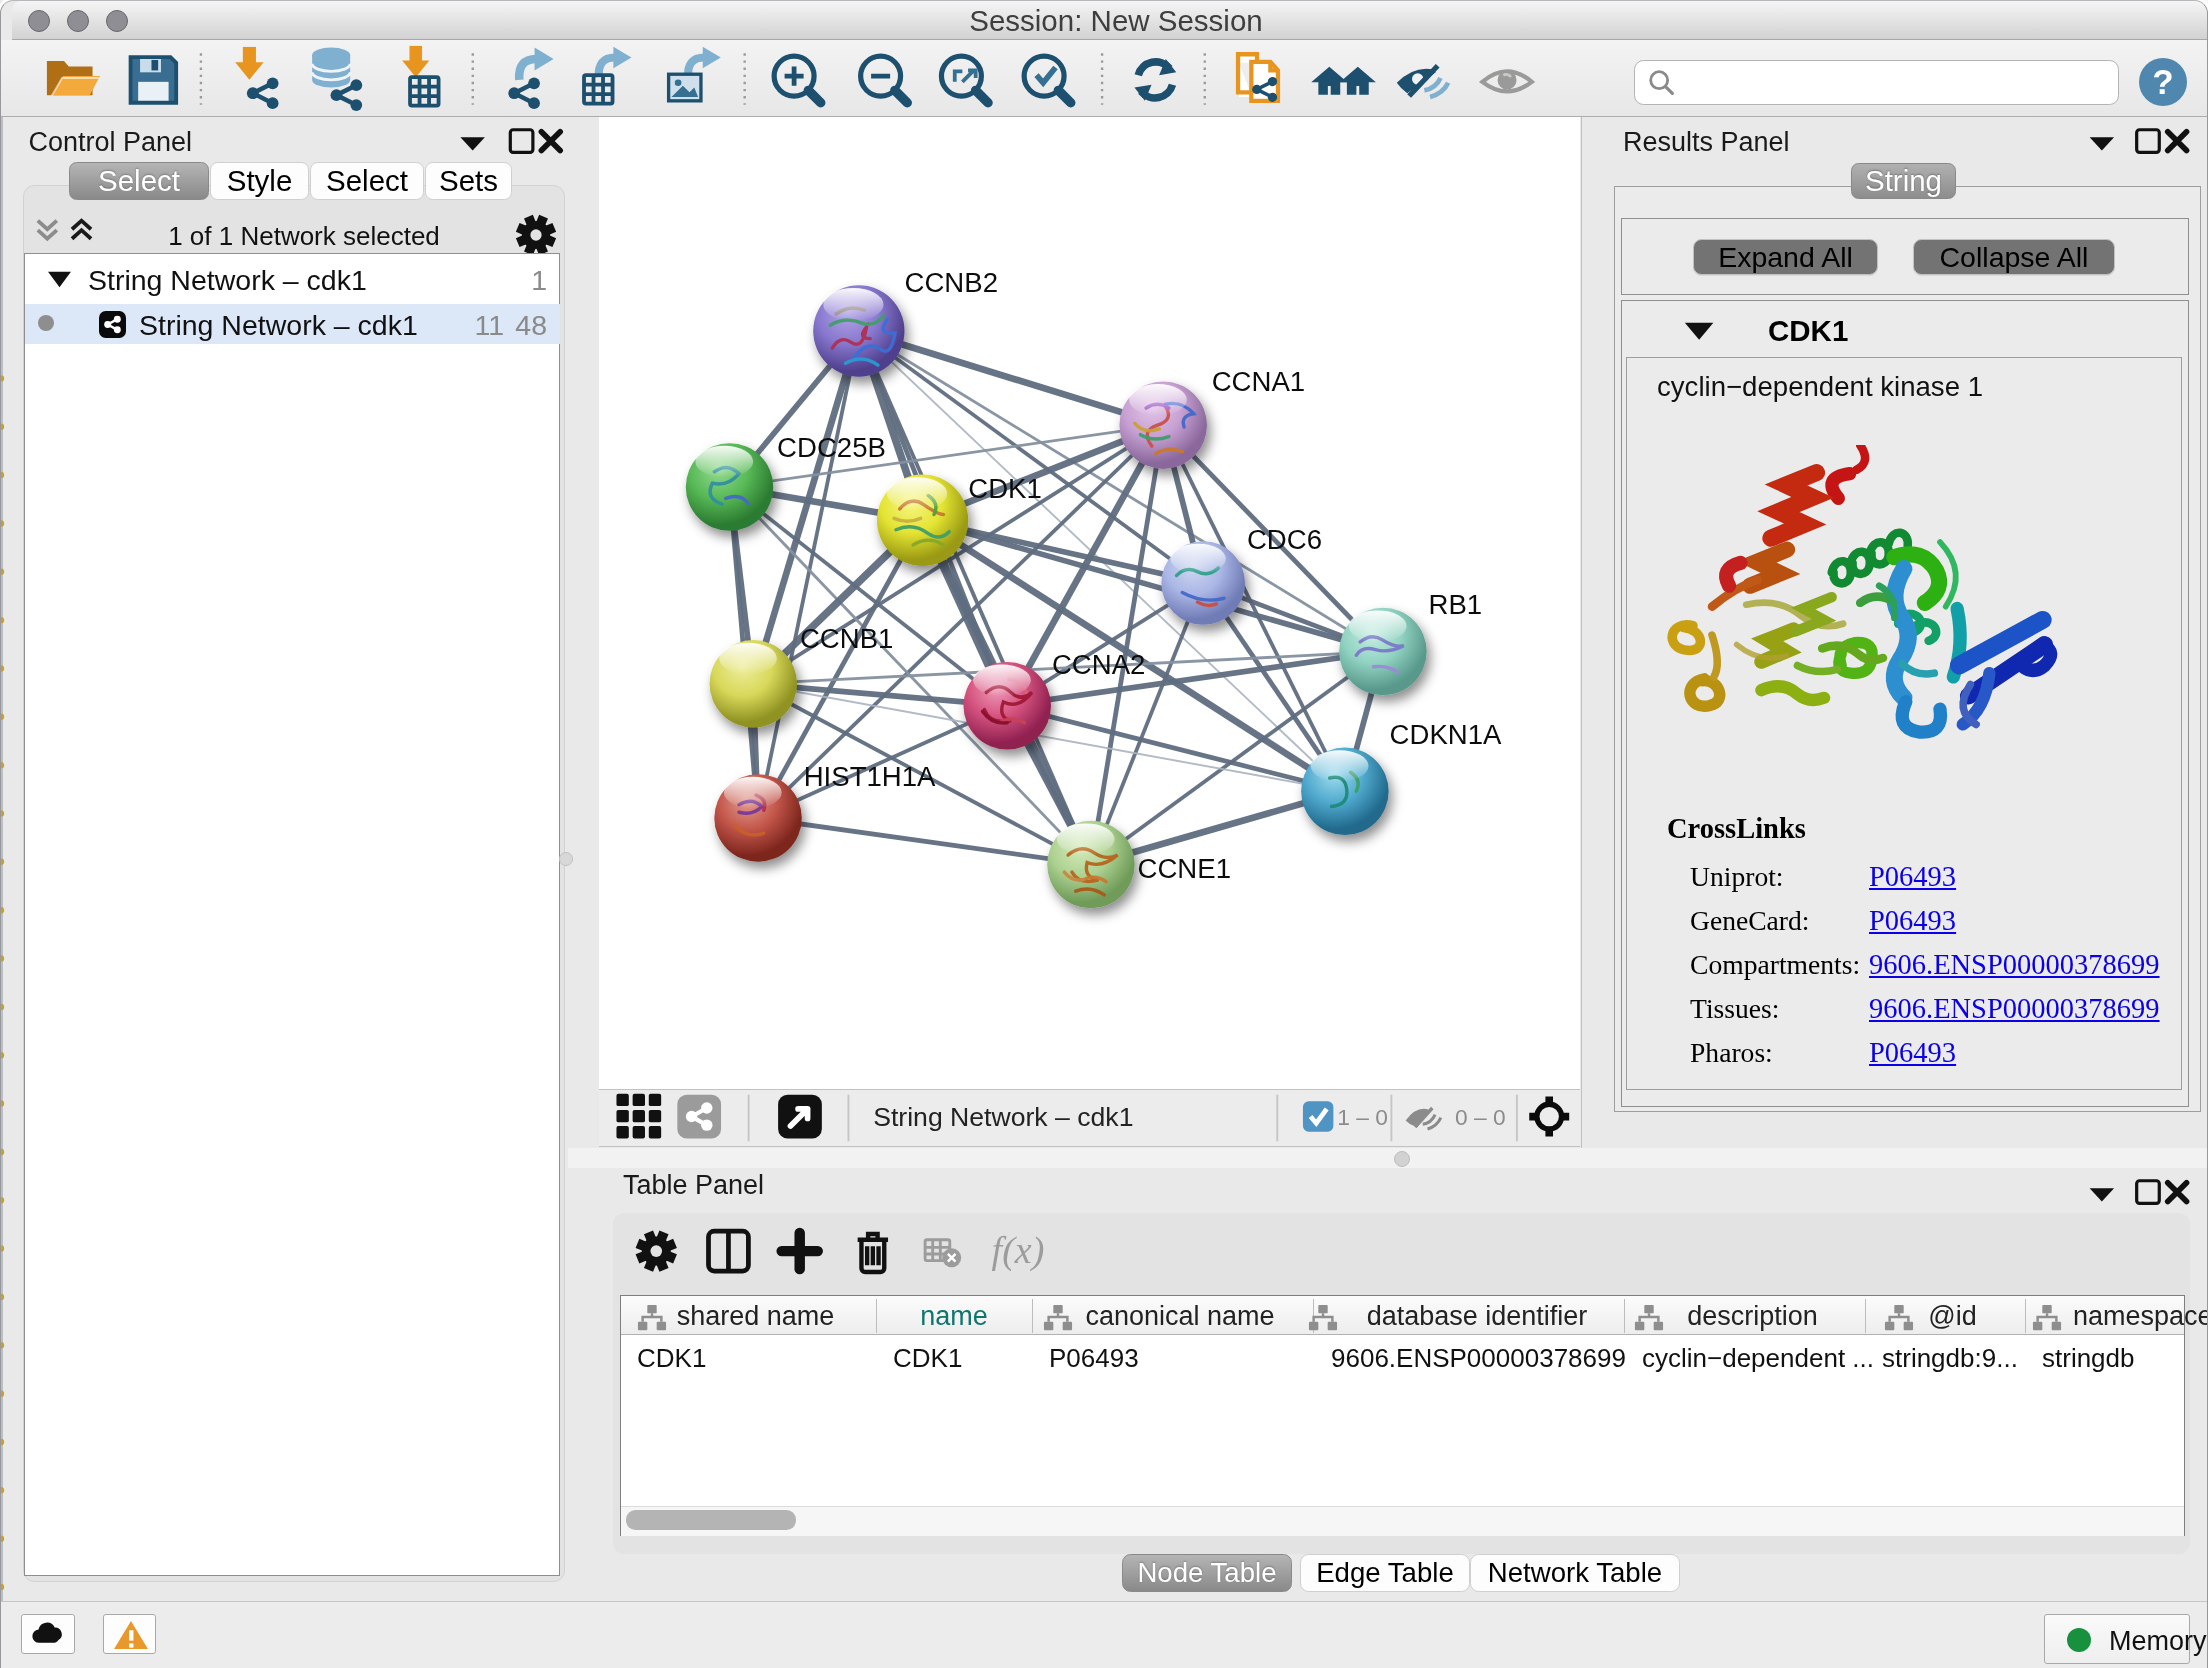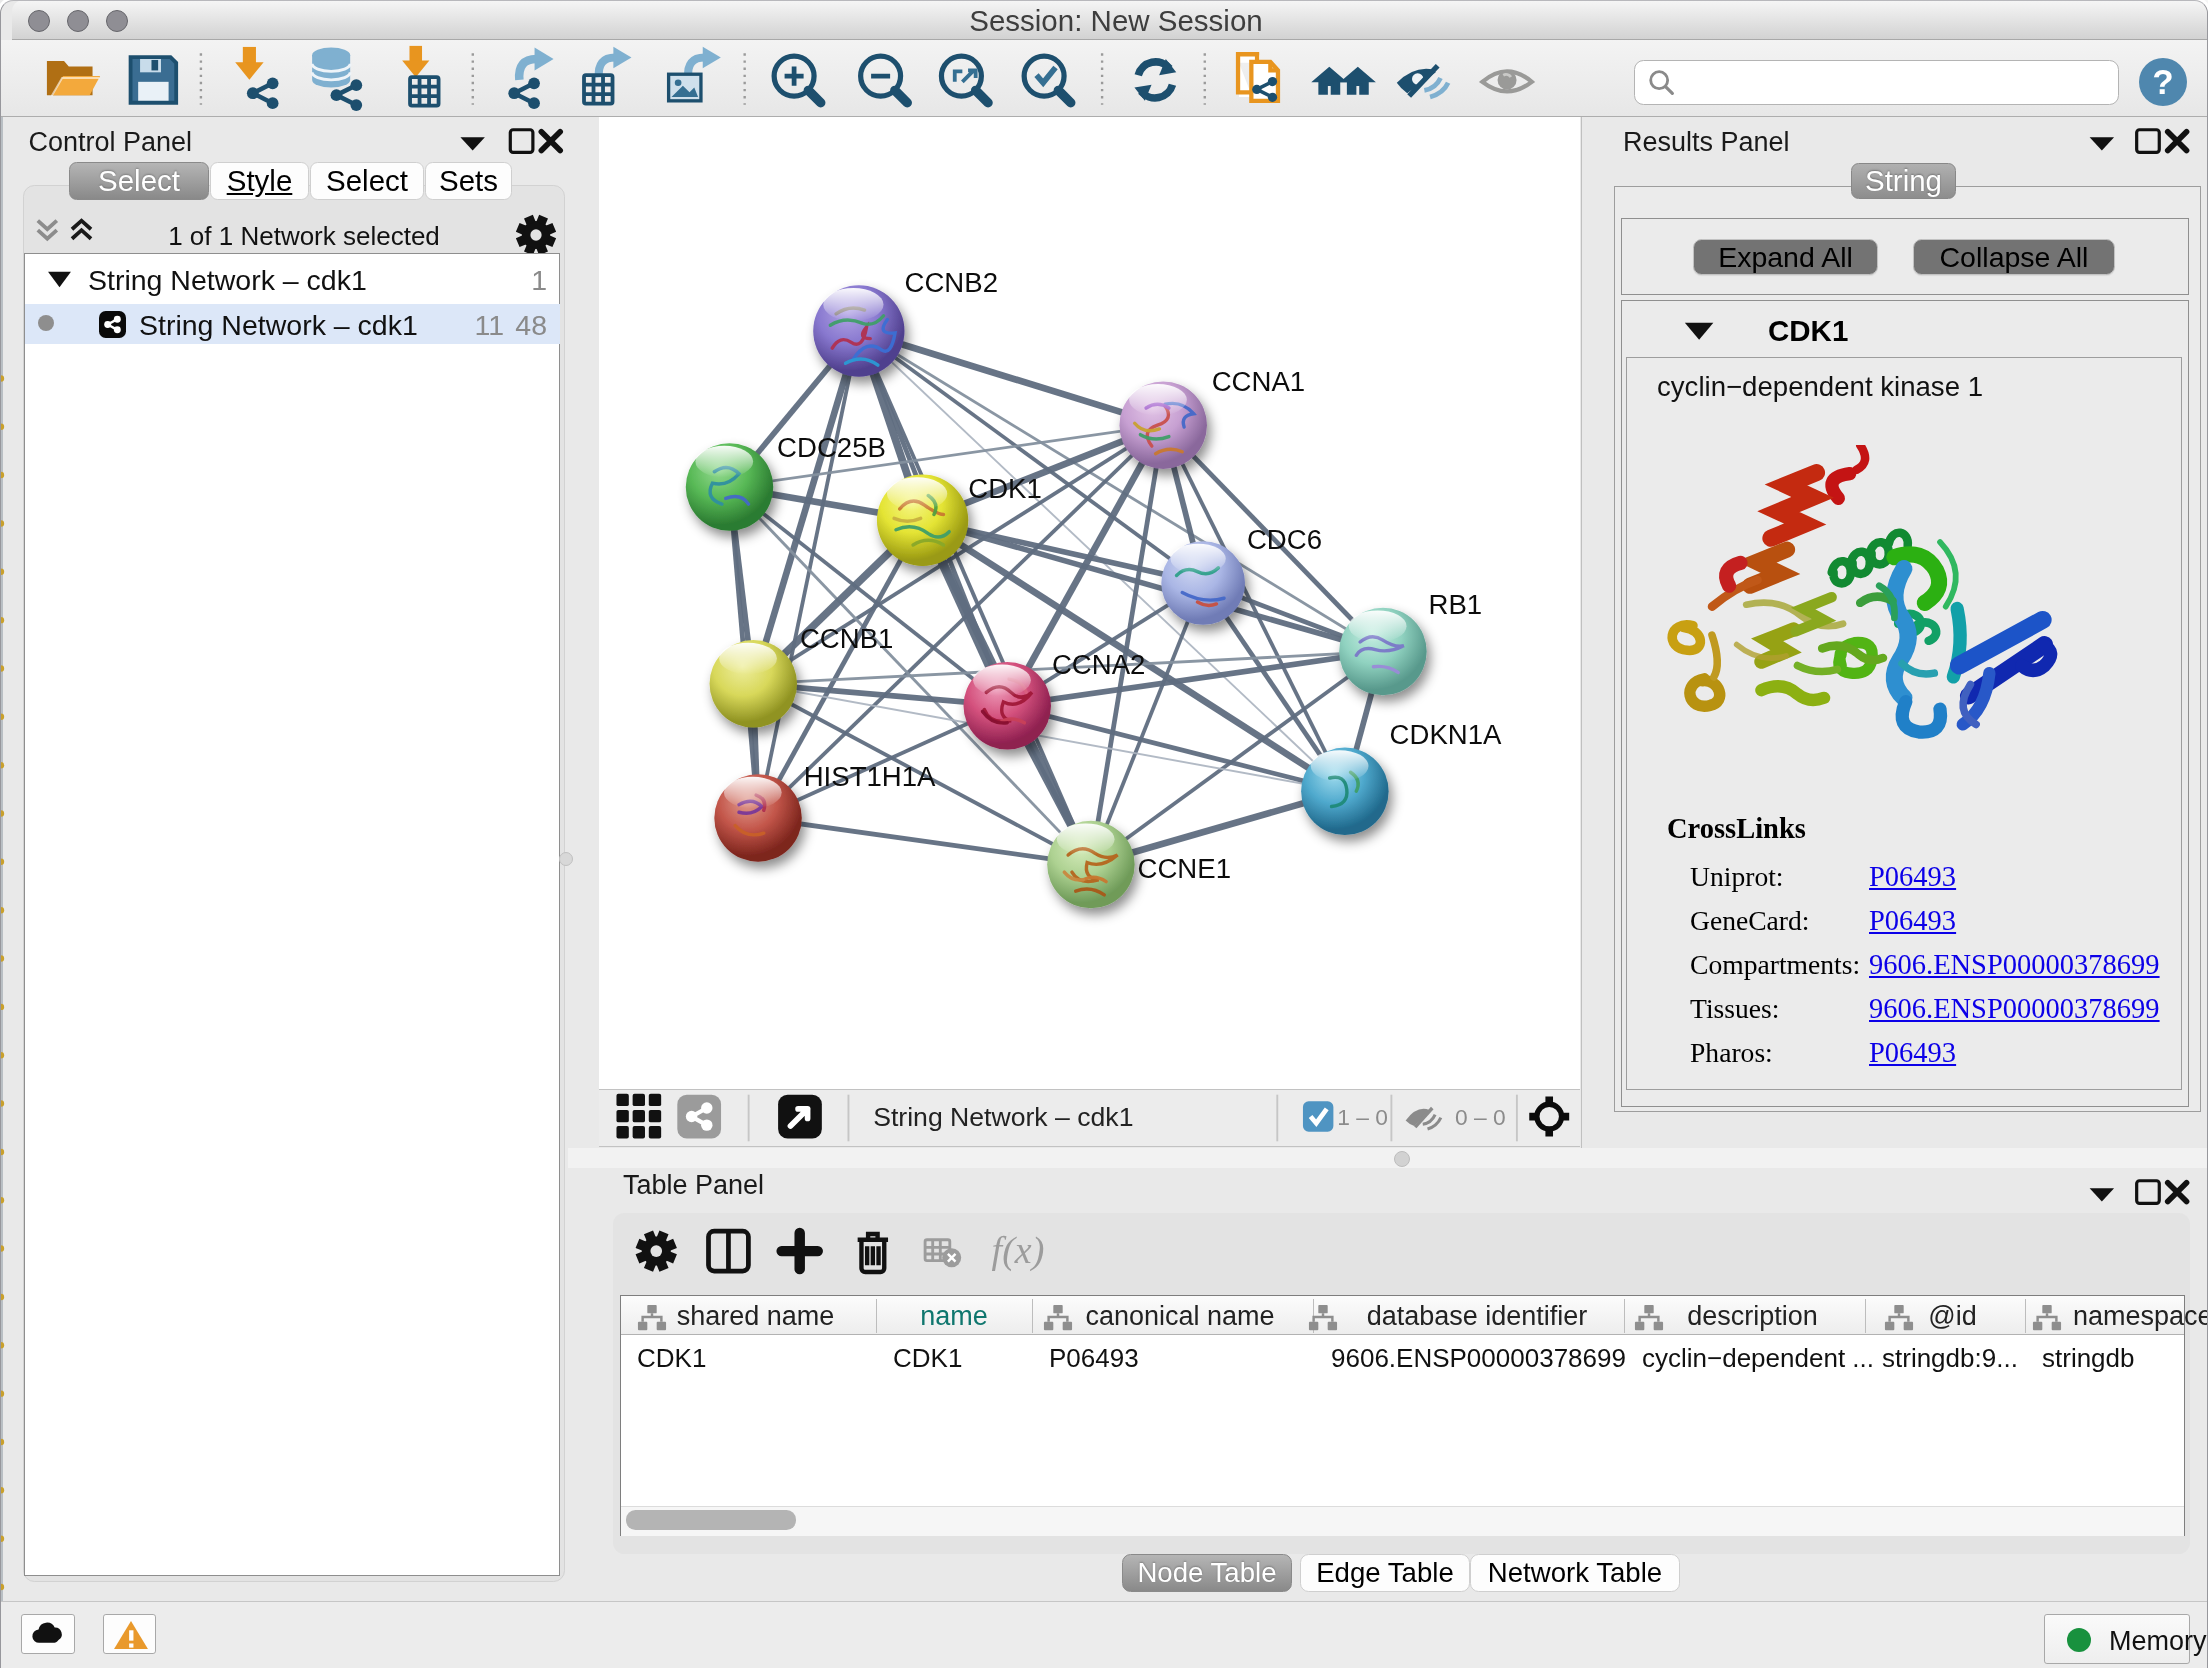--- a/index.html
+++ b/index.html
@@ -167,21 +167,21 @@
 <div class="abs panelhdr" style="left:28.5px;top:127px;">Control Panel</div>
 <svg class="abs" width="152" height="32" style="left:455px;top:126px;" viewBox="0 0 160 34">
  <path d="M5,12 L31,12 L18,26 Z" fill="#111"></path>
  <rect x="58" y="4" width="24" height="24" fill="none" stroke="#111" stroke-width="3.4" rx="3"></rect>
  <path d="M91,6 L111,26 M111,6 L91,26" stroke="#111" stroke-width="6" stroke-linecap="round"></path>
 </svg>
 
 <div class="abs" style="left:23px;top:185px;width:542px;height:1397px;background:#e3e3e3;border-radius:11.4px;border:1px solid #d2d2d2;"></div>
 
 <div class="tab tabsel" style="left:69px;width:140px;">Select</div>
-<div class="tab" style="left:210px;width:99px;text-decoration:underline;">Style</div>
+<div class="tab" style="left:210px;width:99px;">Style</div>
 <div class="tab" style="left:310px;width:114px;">Select</div>
 <div class="tab" style="left:425px;width:87px;">Sets</div>
 
 <svg class="abs" width="76" height="38" style="left:34px;top:215px;" viewBox="0 0 80 40">
  <path d="M4,6 L14,15 L24,6 M4,16 L14,25 L24,16" stroke="#8c8c8c" stroke-width="4" fill="none"></path>
  <path d="M40,15 L50,6 L60,15 M40,25 L50,16 L60,25" stroke="#1a1a1a" stroke-width="4" fill="none"></path>
 </svg>
 <div class="abs" style="left:114px;top:221px;width:380px;text-align:center;font-size:26px;color:#111;">1 of 1 Network selected</div>
 <svg class="abs" width="44" height="44" viewBox="-23 -23 46 46" style="left:514px;top:213px;">
 <g transform="translate(0,0) scale(1.18)">

